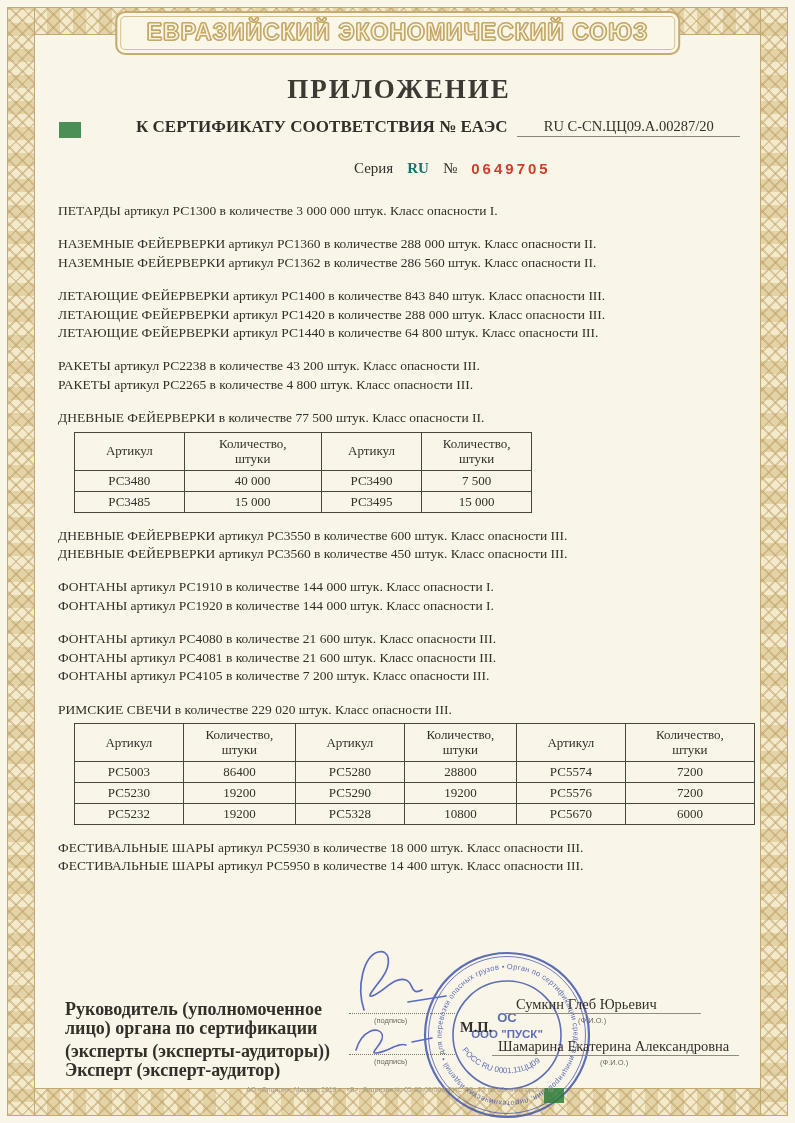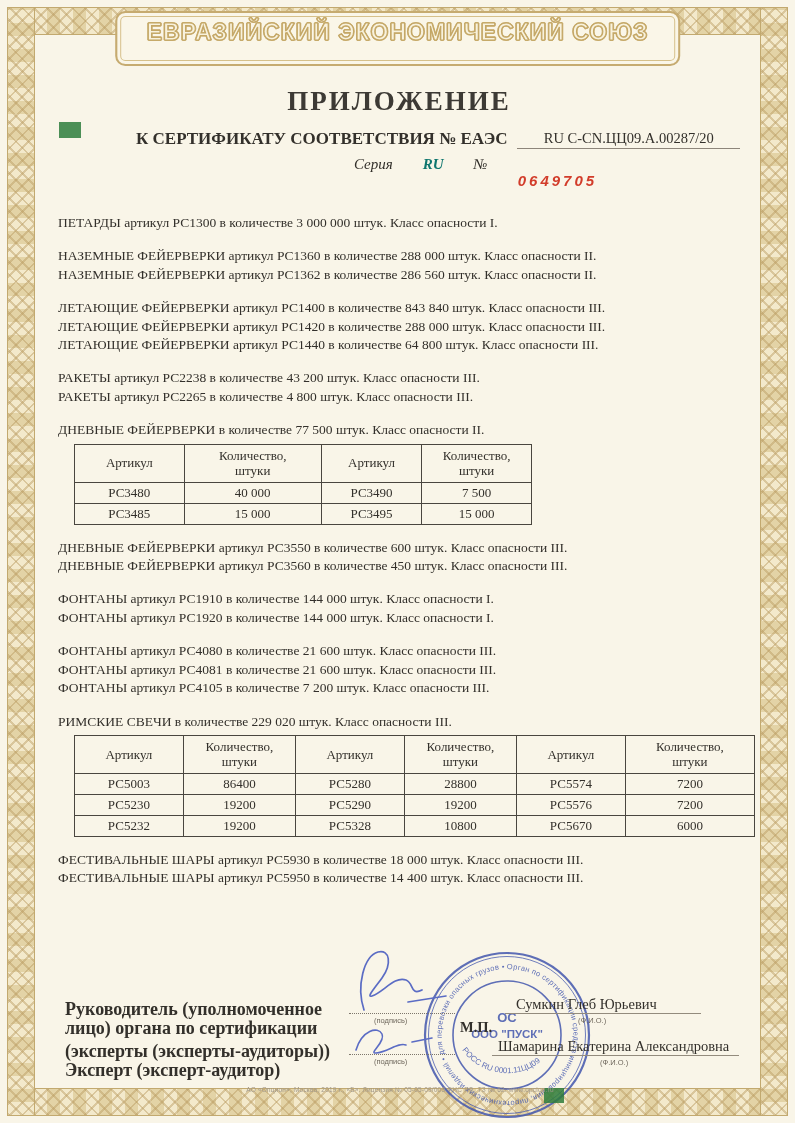--- a/index.html
+++ b/index.html
@@ -17,34 +17,34 @@
     background:
       repeating-linear-gradient(45deg, rgba(186,156,98,.45) 0 2px, rgba(0,0,0,0) 2px 9px),
       repeating-linear-gradient(135deg, rgba(186,156,98,.45) 0 2px, rgba(0,0,0,0) 2px 9px),
       repeating-linear-gradient(0deg, #f3e9cb 0 13px, #e3d3a6 13px 26px);}
   .band.top{top:7px}.band.bottom{bottom:7px}.band.left{left:7px}.band.right{right:7px}
 
   
   .banner{position:absolute;top:11px;left:50%;transform:translateX(-50%);
     background:#faf6e8;border:2px solid #c6ab70;border-radius:10px;
     box-shadow:inset 0 0 0 3px #faf6e8, inset 0 0 0 4px #d6c08a;
-    padding:6px 30px 18px;z-index:5;white-space:nowrap;}
+    padding:6px 30px 7px;z-index:5;white-space:nowrap;}
   .banner span{font-family:"Liberation Sans",sans-serif;font-weight:bold;font-size:23px;
     letter-spacing:1px;color:#f8f2dd;-webkit-text-stroke:1.2px #c4a766;
     text-shadow:1px 0 0 #c9ad6e,-1px 0 0 #c9ad6e,0 1px 0 #c9ad6e,0 -1px 0 #c9ad6e;}
 
   .content{position:absolute;left:58px;width:682px;top:74px;z-index:2;}
-  .title{margin:12px 0 12px;text-align:center;font-size:27px;font-weight:bold;
+  .title{margin:0 0 12px;text-align:center;font-size:27px;font-weight:bold;
     letter-spacing:2px;color:#3d3a35;}
   .subrow{display:flex;align-items:flex-end;margin-left:78px;}
   .subtitle{font-weight:bold;font-size:17px;white-space:nowrap;}
   .certnum{flex:1;margin-left:10px;font-size:14.5px;border-bottom:1px solid #8d857a;
     text-align:center;padding-bottom:1px;white-space:nowrap;}
-  .seriesrow{margin-top:7px;margin-left:296px;font-size:15px;display:flex;gap:30px;
-    align-items:flex-start;font-style:italic;}
+  .seriesrow{margin-top:7px;margin-left:296px;font-size:15px;display:flex;gap:14px;
+    align-items:flex-end;}
   .red{color:#0f766e;font-weight:bold;font-size:15px;}
   .numred{font-family:"Liberation Sans",sans-serif;font-weight:bold;letter-spacing:3px;
     font-size:15px;color:#d23c2a;margin-top:16px;}
 
   .bodytext{margin-top:25px;}
   .pgroup{font-size:13.5px;line-height:18.4px;margin-bottom:15px;}
 
   table{border-collapse:collapse;margin:4px 16px 14px;table-layout:fixed;}
   .t1{width:458px;}
   .t2{width:681px;}

